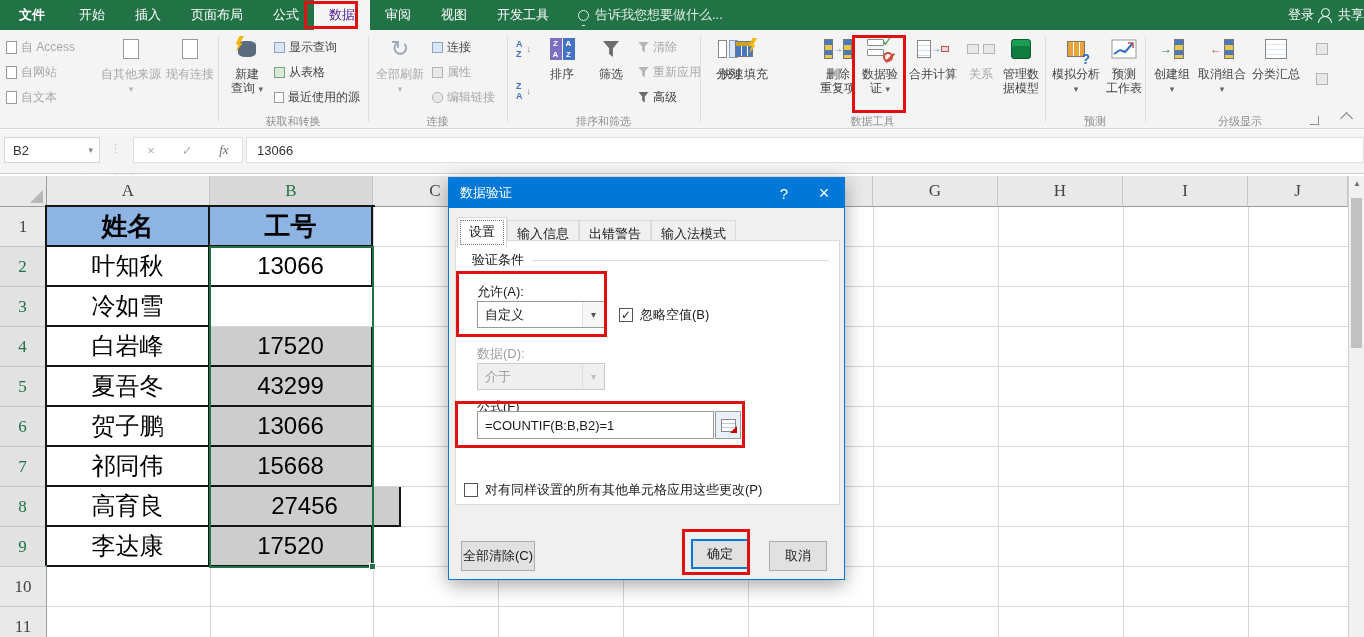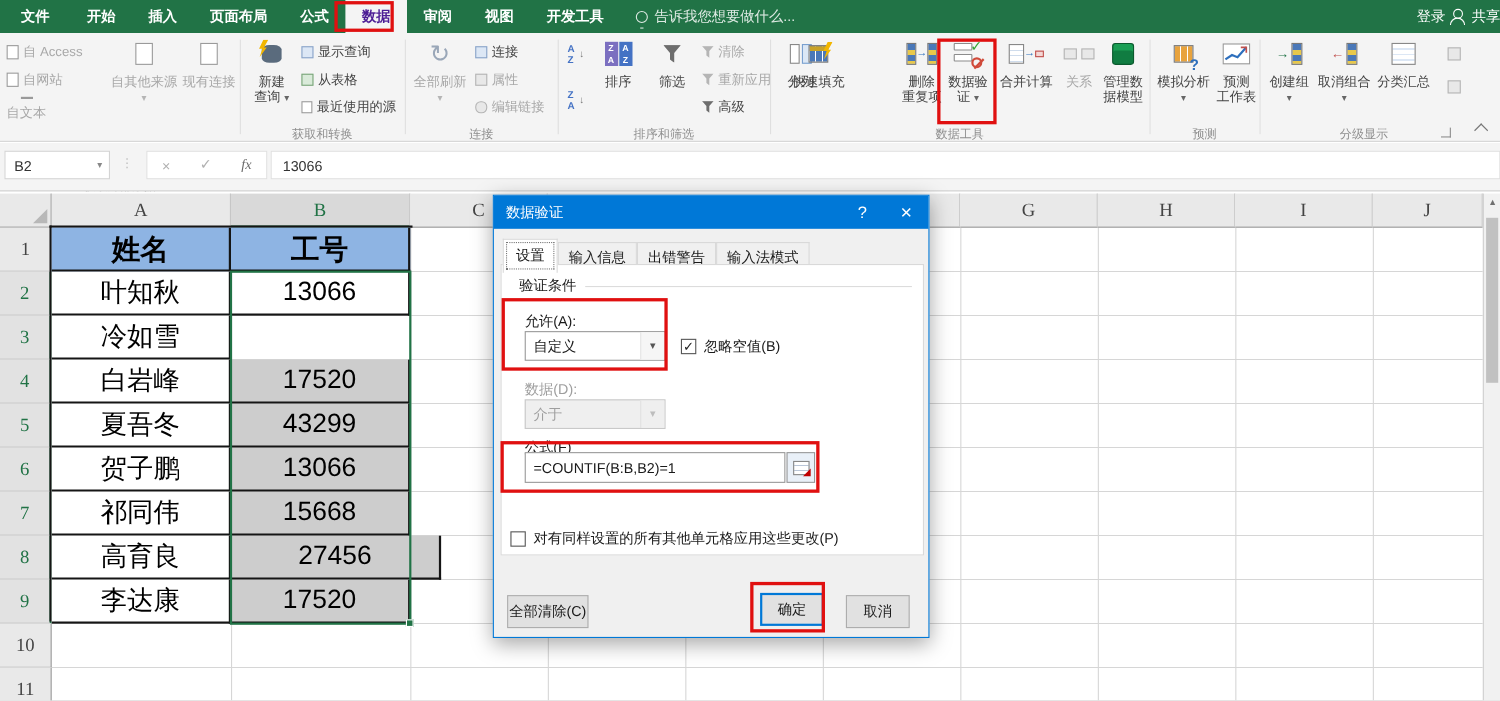--- a/index.html
+++ b/index.html
@@ -2,21 +2,21 @@
 <html><head>
 <meta charset="utf-8">
 <style>
   html,body{margin:0;padding:0;background:#999;}
   *{box-sizing:border-box;font-family:"Liberation Sans","DejaVu Sans",sans-serif;}
   .app{position:relative;width:1364px;height:637px;background:#fff;overflow:hidden;}
   .abs{position:absolute;}
 
   
   .titlebar{position:absolute;left:0;top:0;width:1364px;height:30px;background:#217346;display:flex;align-items:center;color:#fff;font-size:13px;}
-  .tb-tab{padding:0 15px;height:30px;display:flex;align-items:center;cursor:pointer;font-weight:bold;}
+  .tb-tab{padding:0 15px;height:30px;display:flex;align-items:center;cursor:pointer;}
   .tb-tab.file{padding:0 19px;font-weight:bold;}
   .tb-tab.active{background:#f4f4f4;color:#4c1d95;}
   .tellme{display:flex;align-items:center;gap:6px;color:rgba(255,255,255,.85);margin-left:14px;}
   .tb-right{margin-left:auto;display:flex;align-items:flex-end;gap:4px;}
   .bulb{width:11px;height:11px;border:1.5px solid rgba(255,255,255,.85);border-radius:50%;position:relative;}
   .bulb:after{content:"";position:absolute;left:3px;top:11px;width:3px;height:3px;border-bottom:1.5px solid rgba(255,255,255,.85);}
   .person{width:14px;height:14px;position:relative;display:inline-block;}
   .person:before{content:"";position:absolute;left:3px;top:0;width:7px;height:7px;border:1.5px solid #fff;border-radius:50%;}
   .person:after{content:"";position:absolute;left:0;top:8px;width:12px;height:6px;border:1.5px solid #fff;border-bottom:none;border-radius:7px 7px 0 0;}
 
@@ -133,21 +133,21 @@
   <div class="ribbon">
 
     <div class="rsm dis" style="left:6px;top:8px;">
       <span class="doc"></span>
         <span>自 Access</span>
     </div>
     <div class="rsm dis" style="left:6px;top:33px;">
       <span class="doc"></span>
         <span>自网站</span>
     </div>
-    <div class="rsm dis" style="left:6px;top:58px;flex-direction:column;">
+    <div class="rsm dis" style="left:6px;top:58px;">
       <span class="doc"></span>
         <span>自文本</span>
     </div>
     <div class="rlg dis" style="left:100px;width:62px;">
       <span class="ic">
           <span class="doc" style="width:16px;height:20px;"></span>
         </span>
       <span>自其他来源</span>
         <span class="ddarrow"></span>
     </div>

